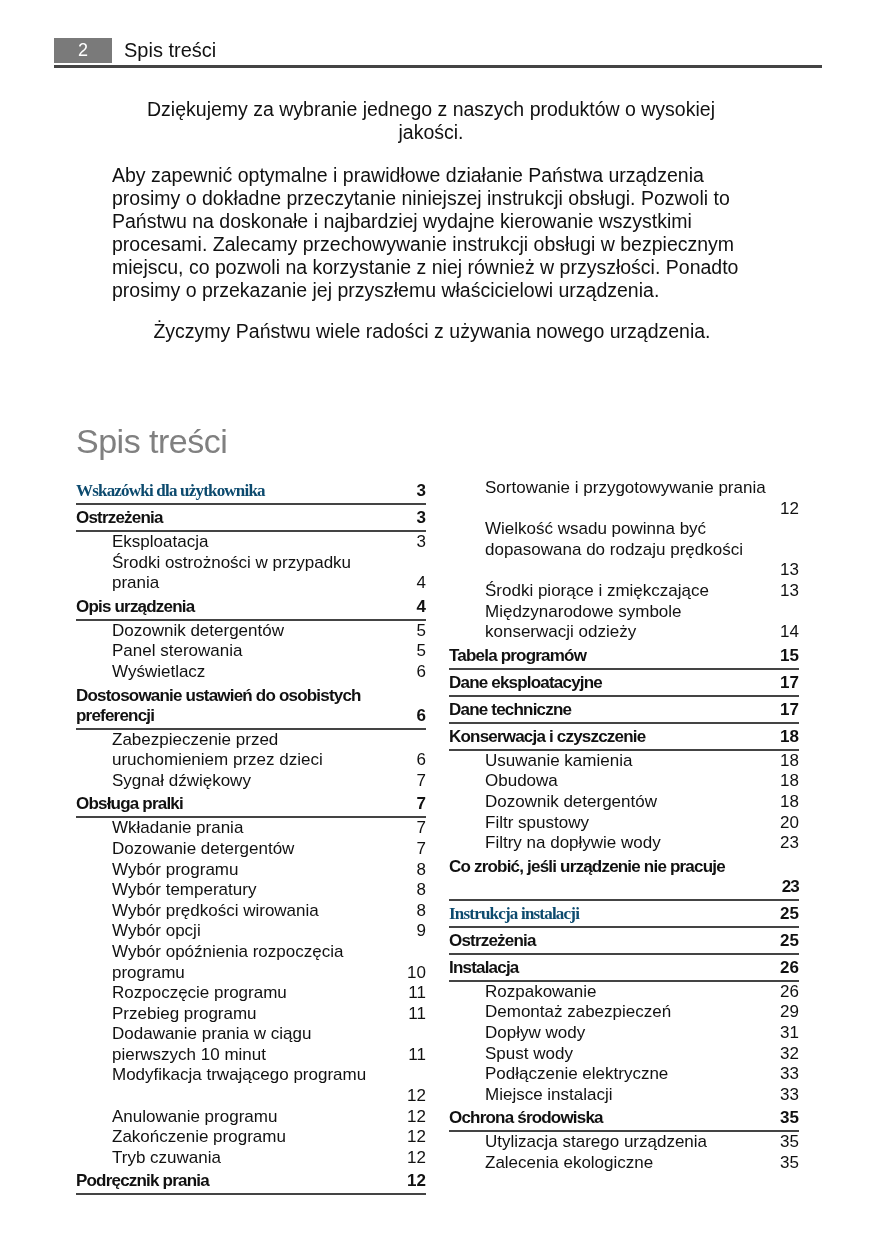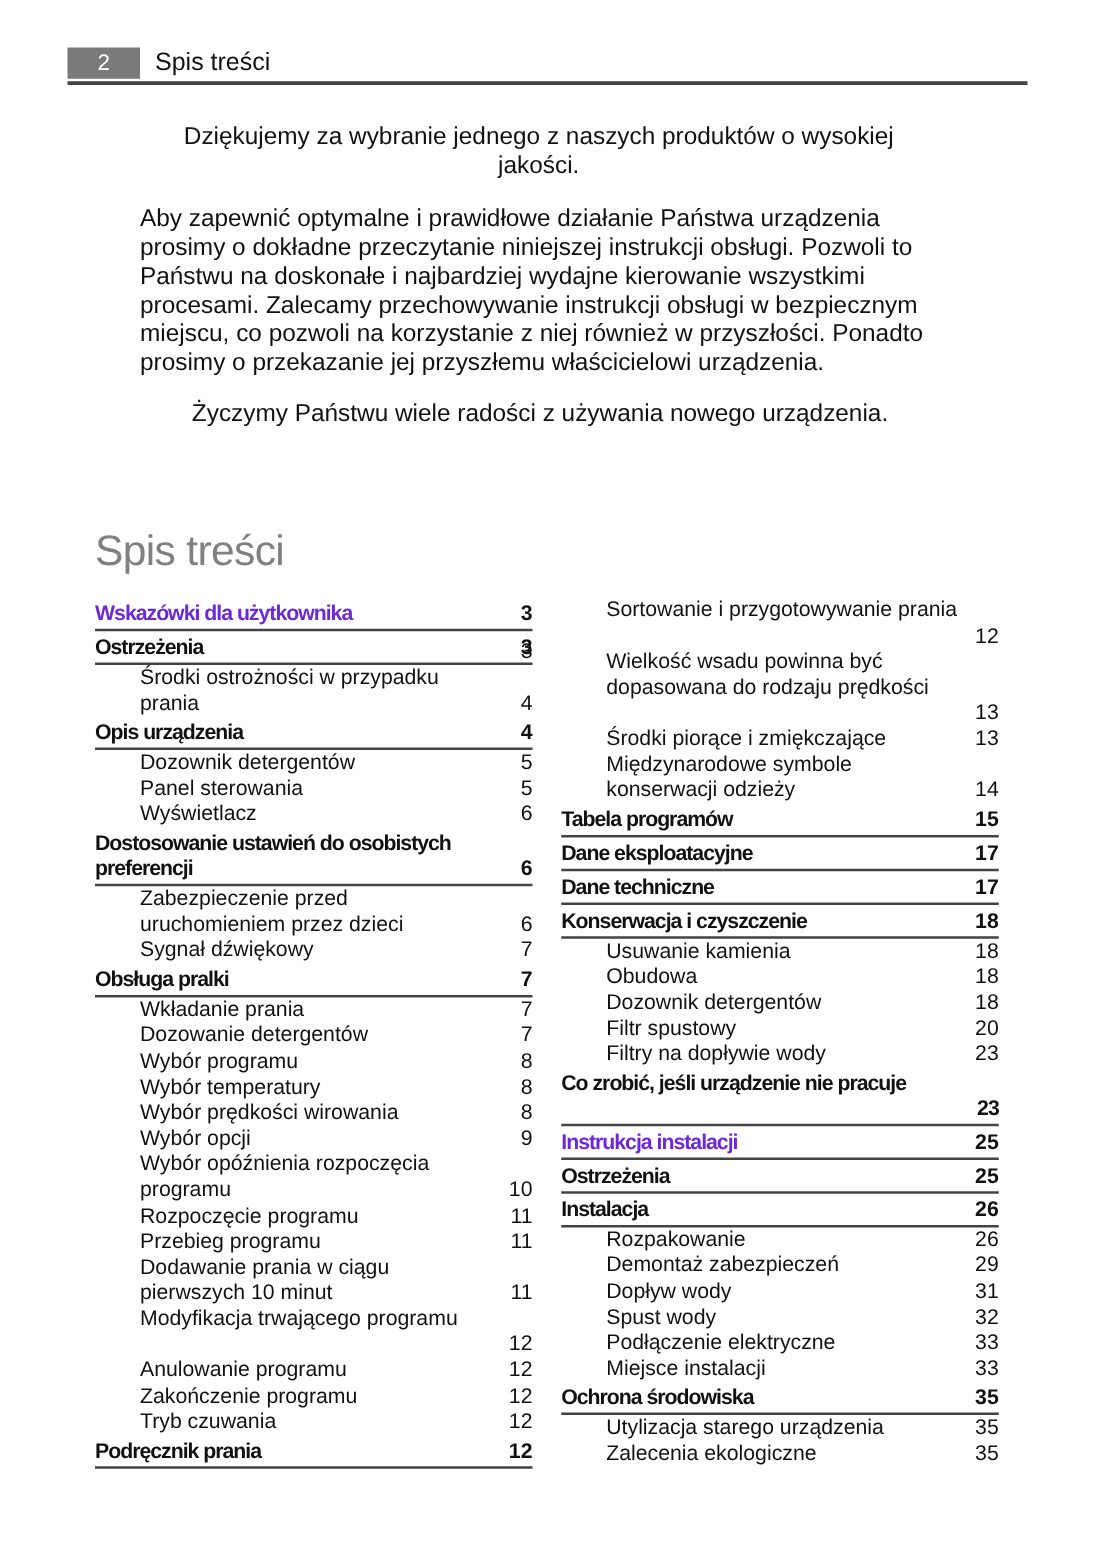--- a/index.html
+++ b/index.html
@@ -36,21 +36,21 @@
   .entry .pg { position: absolute; right: 0; bottom: 0; }
   .entry.sub { padding-left: 36px; }
   .entry.sub .txt { padding-right: 30px; }
 
   .entry.main {
     font-weight: bold; letter-spacing: -0.8px; font-size: 17px;
     border-bottom: 2px solid #444; padding-top: 3px; padding-bottom: 2px; line-height: 20px;
   }
   .entry.main .txt { padding-right: 30px; }
   .entry.main .pg { bottom: 2px; letter-spacing: 0; }
-  .entry.grey .txt { color: #6d28d9; }
+  .entry.grey .txt { color: #0c4a6e; font-family: Liberation Serif, serif; }
   .entry.grey .pg { color: #111; }
   .entry.wrap .txt { padding-right: 0; }
   .entry.wrap .pgline { text-align: right; display: block; }
 </style>
 </head>
 <body>
 
 <div class="header">
   <div class="page-num">2</div>
   <div class="header-title">Spis treści</div>
@@ -68,20 +68,21 @@
 <div class="col left" id="toc-left">
     <div class="entry main grey">
       <span class="txt">Wskazówki dla użytkownika</span>
       <span class="pg">3</span>
     </div>
     <div class="entry main">
       <span class="txt">Ostrzeżenia</span>
       <span class="pg">3</span>
     </div>
     <div class="entry sub">
+      <span class="txt">Eksploatacja</span>
       <span class="pg">3</span>
     </div>
     <div class="entry sub">
       <span class="txt">Środki ostrożności w przypadku prania</span>
       <span class="pg">4</span>
     </div>
     <div class="entry main">
       <span class="txt">Opis urządzenia</span>
       <span class="pg">4</span>
     </div>

